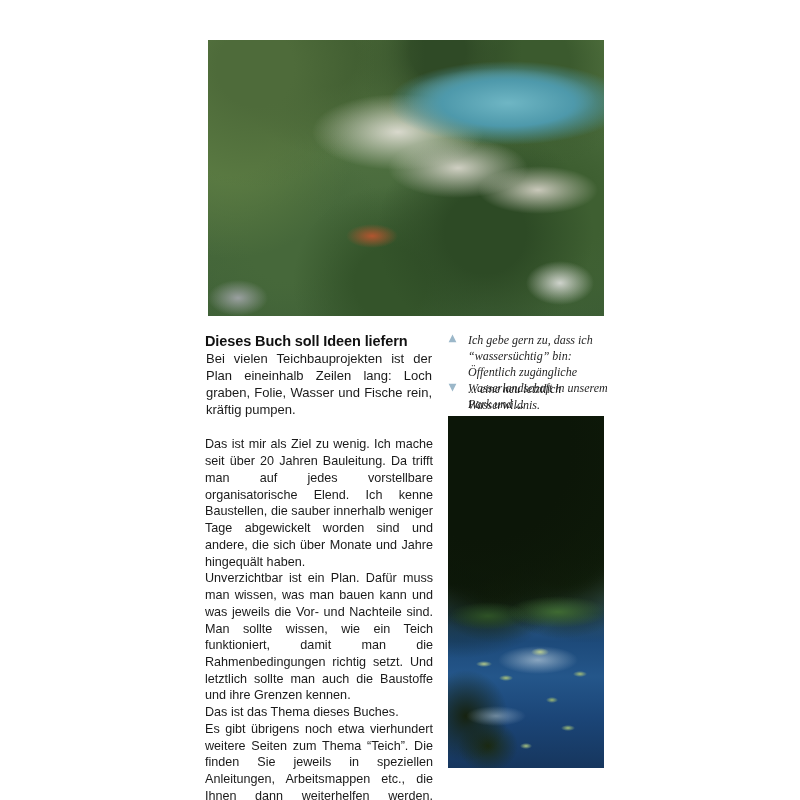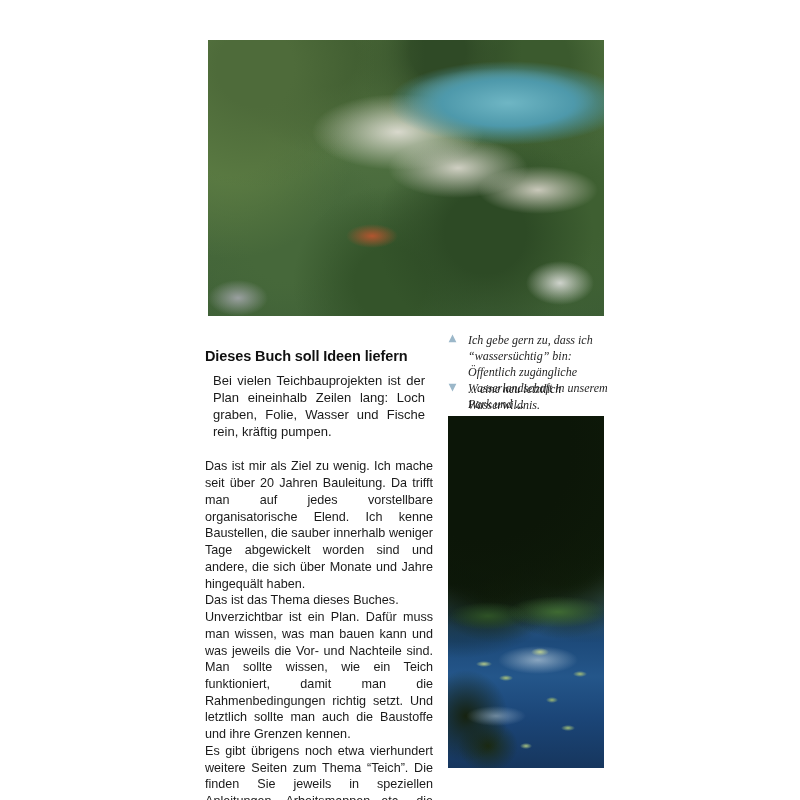--- a/index.html
+++ b/index.html
@@ -126,27 +126,27 @@
   #text-column {
     position: absolute;
     left: 205px; top: 330px;
     width: 228px;
   }
   #lead-heading {
     font-size: 14.5px;
     font-weight: bold;
     letter-spacing: -.1px;
     line-height: 1.2;
-    margin: 18px 0 1px 0;
+    margin: 3px 0 1px 0;
     color: #111111;
   }
   .lead-para {
     font-size: 13px;
     line-height: 1.29;
-    margin: 8px;
+    margin: 1px;
     text-align: justify;
     color: #1a1a1a;
   }
   .body-para {
     font-size: 12.6px;
     line-height: 1.33;
     margin: 0;
     text-align: justify;
     color: #1a1a1a;
   }
@@ -207,18 +207,18 @@
 </div>
 
 <div id="text-column">
 
   <h1 id="lead-heading">Dieses Buch soll Ideen liefern</h1>
 
   <p class="lead-para">Bei vielen Teichbauprojekten ist der Plan eineinhalb Zeilen lang: Loch graben, Folie, Wasser und Fische rein, kräftig pumpen.</p>
 
   <div id="body-block">
     <p class="body-para">Das ist mir als Ziel zu wenig. Ich mache seit über 20 Jahren Bauleitung. Da trifft man auf jedes vorstellbare organisatorische Elend. Ich kenne Baustellen, die sauber innerhalb weniger Tage abgewickelt worden sind und andere, die sich über Monate und Jahre hingequält haben.</p>
+    <p class="body-para">Unverzichtbar ist ein Plan. Dafür muss man wissen, was man bauen kann und was jeweils die Vor- und Nachteile sind. Man sollte wissen, wie ein Teich funktioniert, damit man die Rahmenbedingungen richtig setzt. Und letztlich sollte man auch die Baustoffe und ihre Grenzen kennen.</p>
     <p class="body-para">Das ist das Thema dieses Buches.</p>
-    <p class="body-para">Unverzichtbar ist ein Plan. Dafür muss man wissen, was man bauen kann und was jeweils die Vor- und Nachteile sind. Man sollte wissen, wie ein Teich funktioniert, damit man die Rahmenbedingungen richtig setzt. Und letztlich sollte man auch die Baustoffe und ihre Grenzen kennen.</p>
     <p class="body-para">Es gibt übrigens noch etwa vierhundert weitere Seiten zum Thema “Teich”. Die finden Sie jeweils in speziellen Anleitungen, Arbeitsmappen etc., die Ihnen dann weiterhelfen werden. Entsprechende Hinweise gibt es bei den einzelnen Themen.</p>
   </div>
 
 </div>
 
 </body></html>

